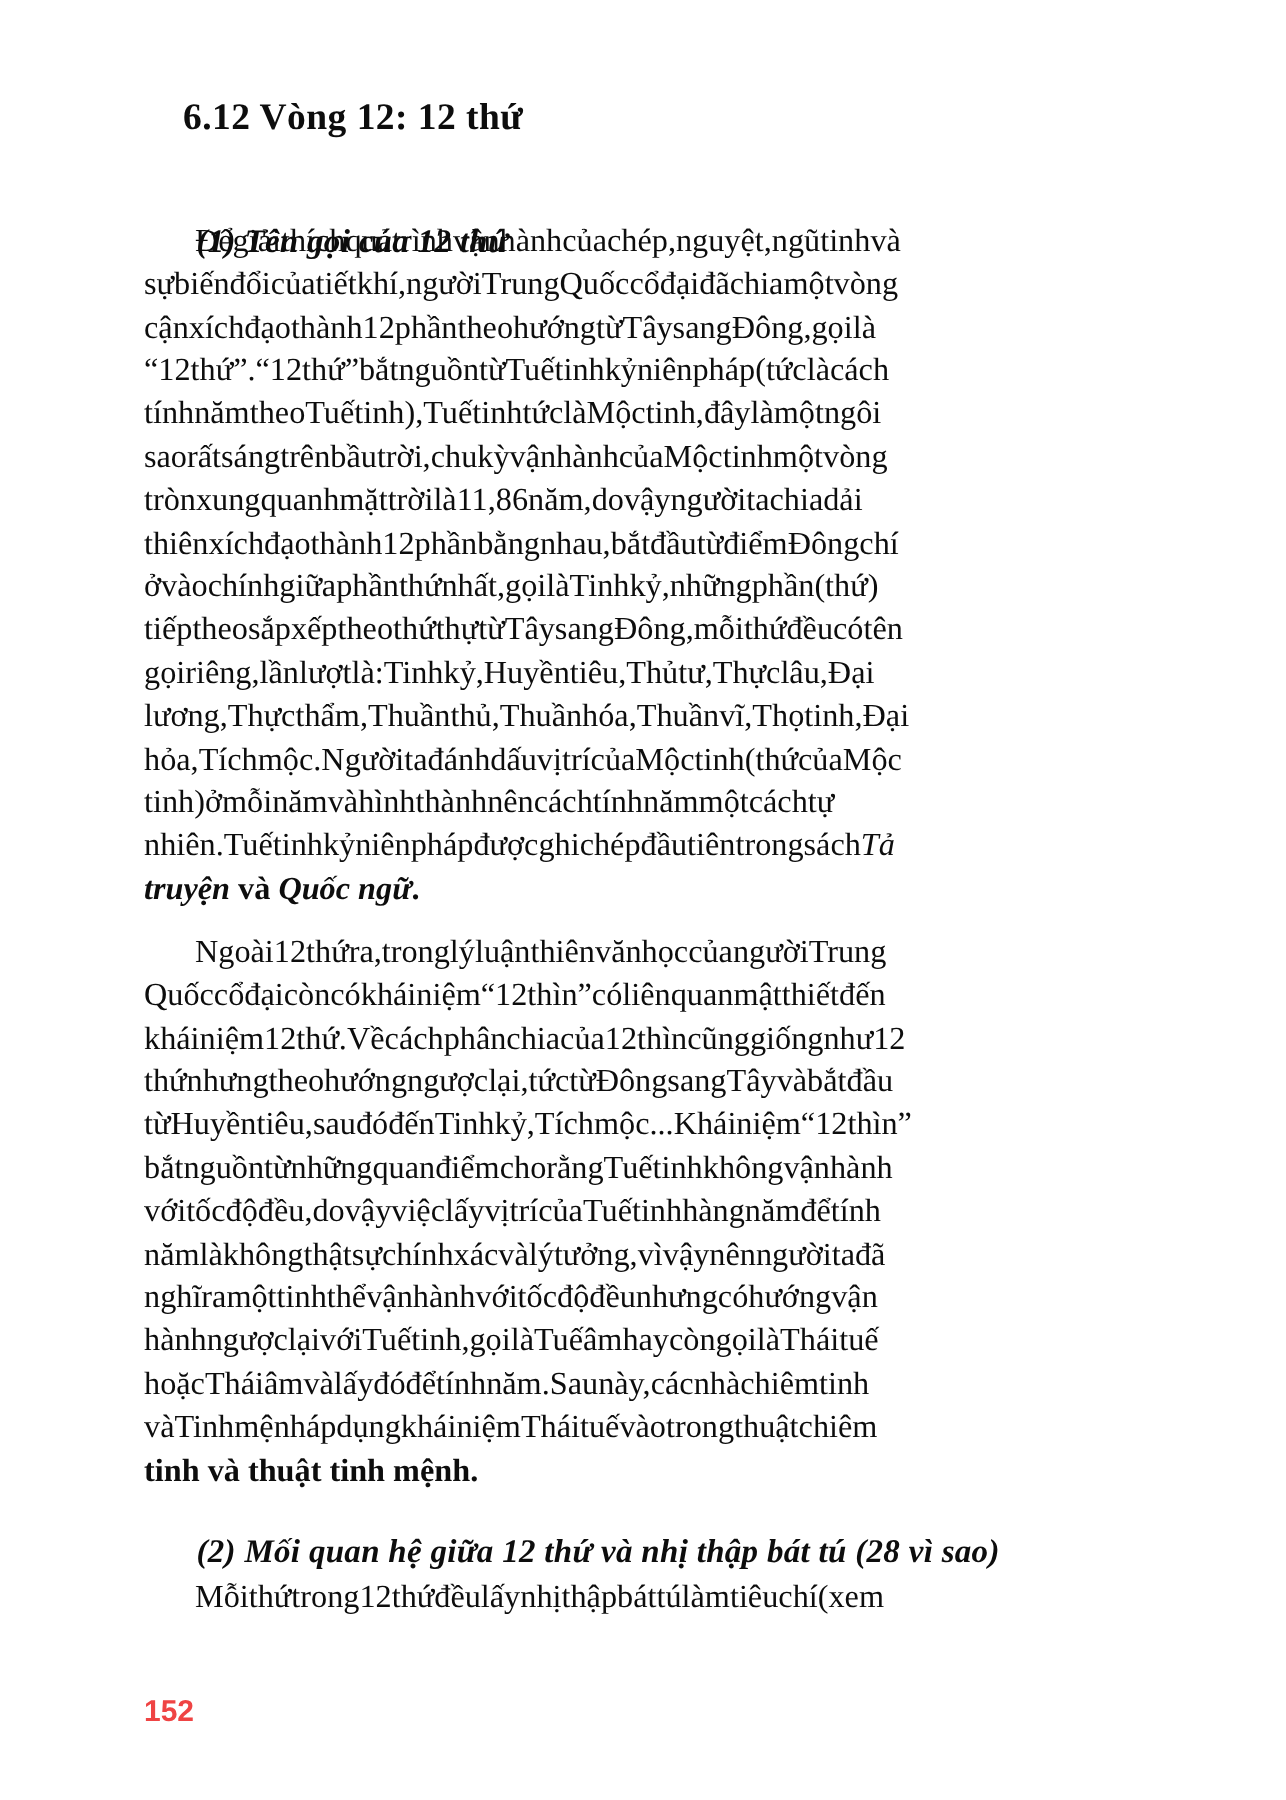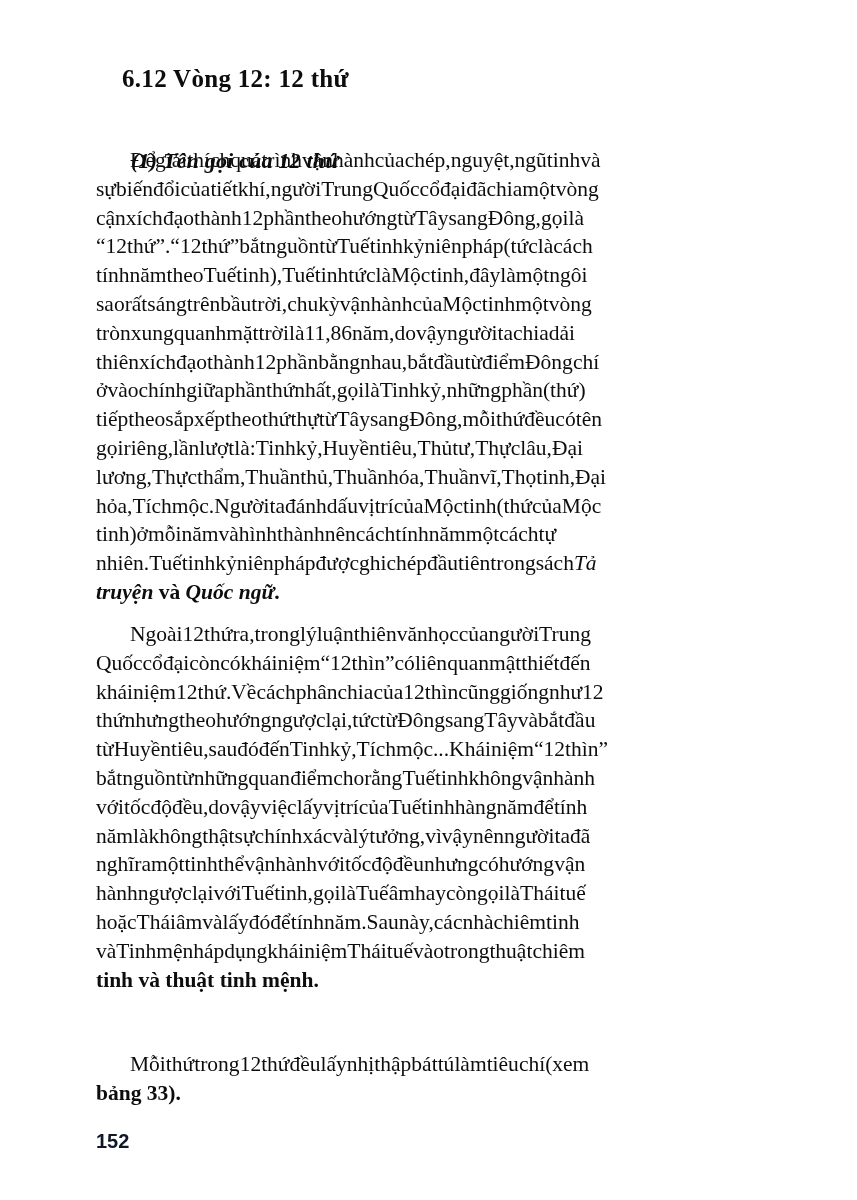--- a/index.html
+++ b/index.html
@@ -74,21 +74,21 @@
   #para-3 { top: 1050px; }
 
   
   .folio {
     position: absolute;
     left: 96px;
     top: 1130px;
     font-family: "Liberation Sans", "DejaVu Sans", sans-serif;
     font-size: 20px;
     font-weight: bold;
-    color: #0f172a;
+    color: #ef4444;
   }
 </style>
 </head>
 <body>
 
 <div class="page">
 
   <h1 class="section-heading">6.12 Vòng 12: 12 thứ</h1>
 
   <h2 class="sub-heading" id="subheading-1">(1) Tên gọi của 12 thứ</h2>
@@ -121,21 +121,21 @@
       <div class="tline just"><span>bắt</span><span>nguồn</span><span>từ</span><span>những</span><span>quan</span><span>điểm</span><span>cho</span><span>rằng</span><span>Tuế</span><span>tinh</span><span>không</span><span>vận</span><span>hành</span></div>
       <div class="tline just"><span>với</span><span>tốc</span><span>độ</span><span>đều,</span><span>do</span><span>vậy</span><span>việc</span><span>lấy</span><span>vị</span><span>trí</span><span>của</span><span>Tuế</span><span>tinh</span><span>hàng</span><span>năm</span><span>để</span><span>tính</span></div>
       <div class="tline just"><span>năm</span><span>là</span><span>không</span><span>thật</span><span>sự</span><span>chính</span><span>xác</span><span>và</span><span>lý</span><span>tưởng,</span><span>vì</span><span>vậy</span><span>nên</span><span>người</span><span>ta</span><span>đã</span></div>
       <div class="tline just"><span>nghĩ</span><span>ra</span><span>một</span><span>tinh</span><span>thể</span><span>vận</span><span>hành</span><span>với</span><span>tốc</span><span>độ</span><span>đều</span><span>nhưng</span><span>có</span><span>hướng</span><span>vận</span></div>
       <div class="tline just"><span>hành</span><span>ngược</span><span>lại</span><span>với</span><span>Tuế</span><span>tinh,</span><span>gọi</span><span>là</span><span>Tuế</span><span>âm</span><span>hay</span><span>còn</span><span>gọi</span><span>là</span><span>Thái</span><span>tuế</span></div>
       <div class="tline just"><span>hoặc</span><span>Thái</span><span>âm</span><span>và</span><span>lấy</span><span>đó</span><span>để</span><span>tính</span><span>năm.</span><span>Sau</span><span>này,</span><span>các</span><span>nhà</span><span>chiêm</span><span>tinh</span></div>
       <div class="tline just"><span>và</span><span>Tinh</span><span>mệnh</span><span>áp</span><span>dụng</span><span>khái</span><span>niệm</span><span>Thái</span><span>tuế</span><span>vào</span><span>trong</span><span>thuật</span><span>chiêm</span></div>
       <div class="tline last"><span>tinh và thuật tinh mệnh.</span></div>
     </div>
 
+  <h2 class="sub-heading" id="subheading-2">(2) Mối quan hệ giữa 12 thứ và nhị thập bát tú (28 vì sao)</h2>
 
   <div class="body-block" id="para-3">
       <div class="tline just"><span class="indent"></span><span>Mỗi</span><span>thứ</span><span>trong</span><span>12</span><span>thứ</span><span>đều</span><span>lấy</span><span>nhị</span><span>thập</span><span>bát</span><span>tú</span><span>làm</span><span>tiêu</span><span>chí</span><span>(xem</span></div>
-      <div class="tline last"><span>bảng 33).</span></div>
     </div>
 
   <div class="folio">152</div>
 
 </div>
 
 </body></html>

